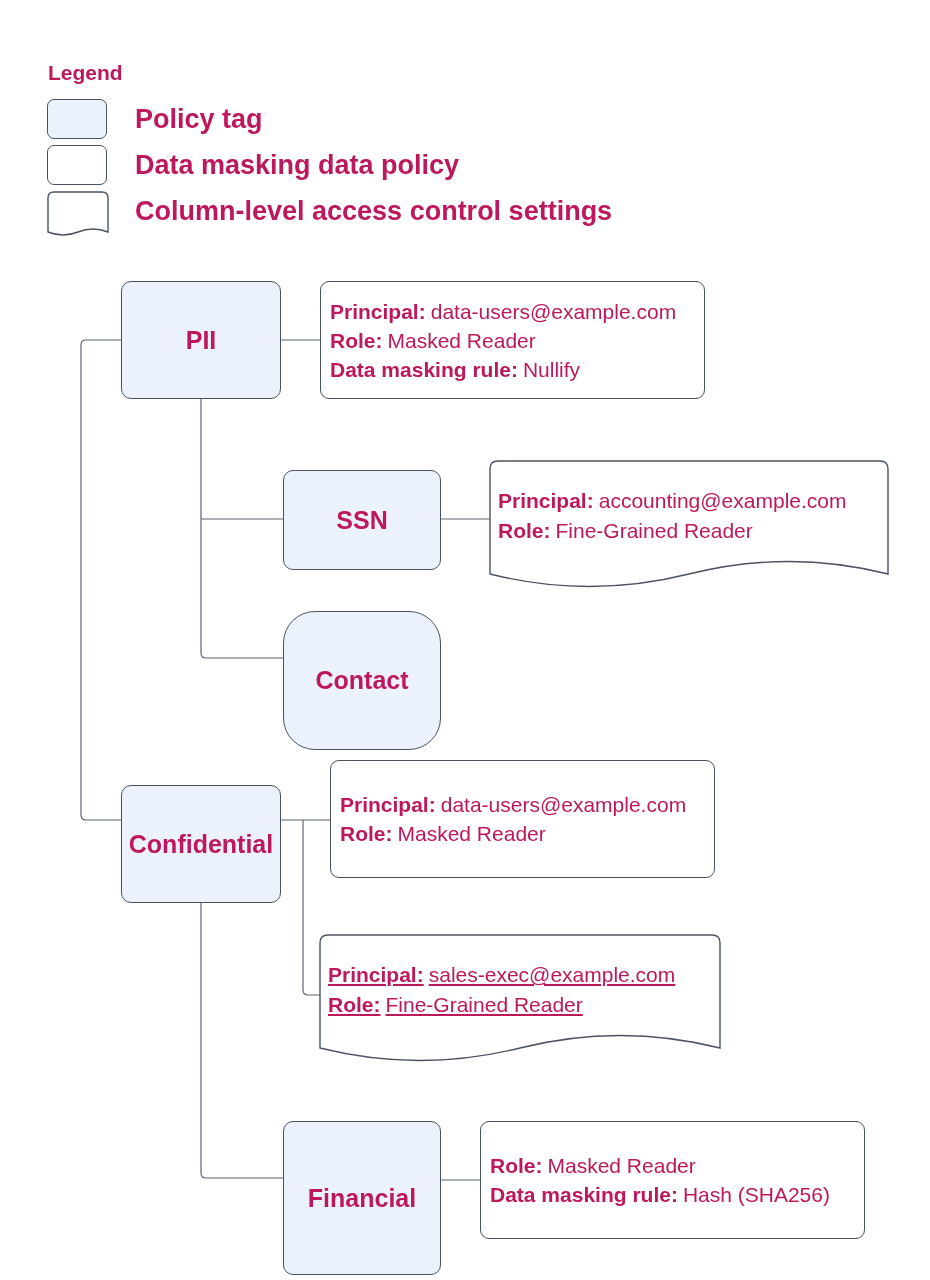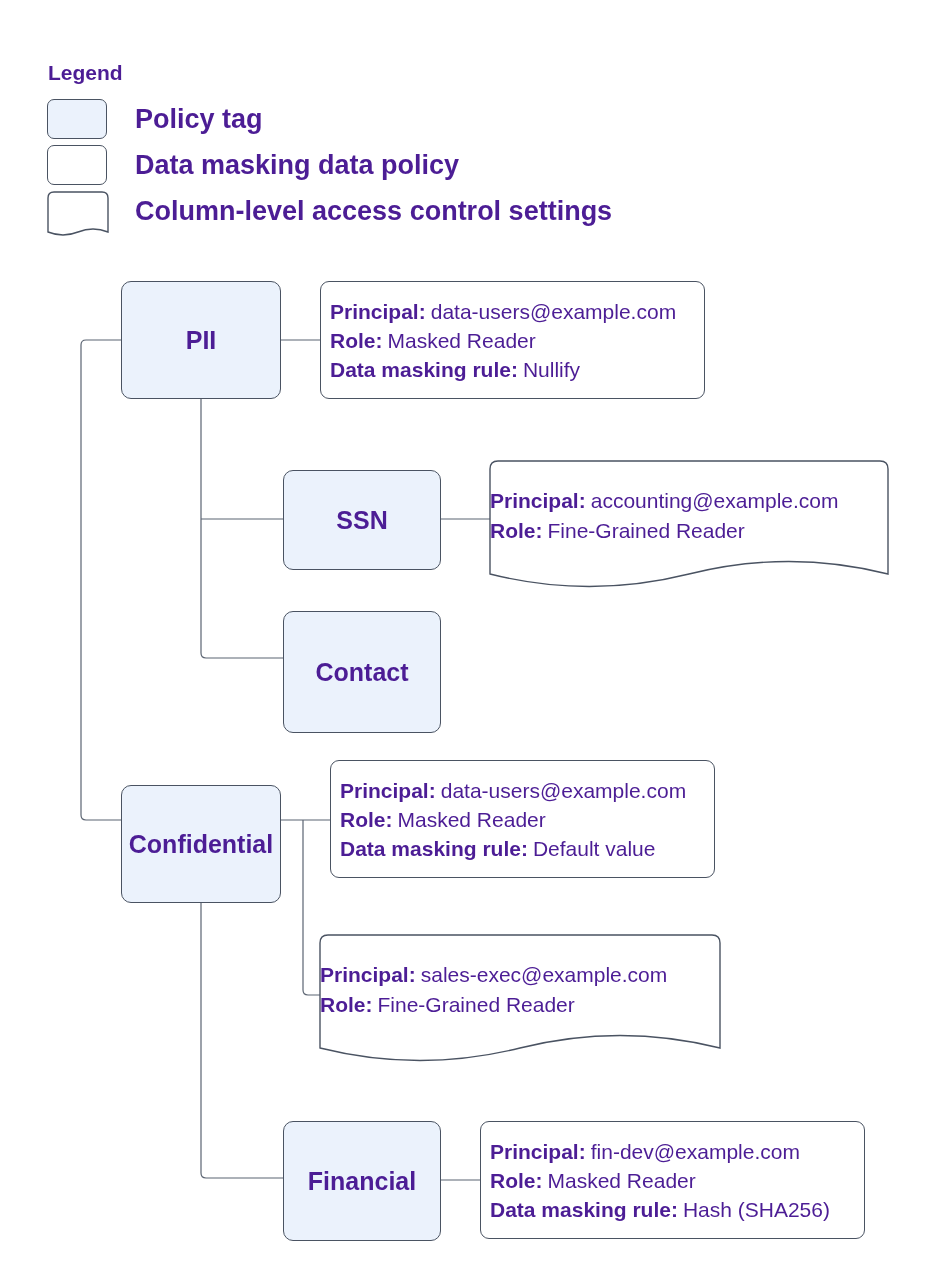--- a/index.html
+++ b/index.html
@@ -1,18 +1,18 @@
 <!DOCTYPE html>
 <html><head>
 <meta charset="utf-8">
 <style>
   html,body{margin:0;padding:0;background:#ffffff;}
   .canvas{
     position:relative;width:930px;height:1280px;background:#ffffff;
-    font-family:"Liberation Sans",sans-serif;color:#4c1d95;overflow:hidden;
+    font-family:"Liberation Sans",sans-serif;color:#be185d;overflow:hidden;
   }
   svg.layer{position:absolute;left:0;top:0;width:930px;height:1280px;}
 
   
   .legend-title{position:absolute;left:48px;top:61px;font-size:21px;font-weight:bold;}
   .swatch{position:absolute;left:47px;width:60px;height:40px;border:1.4px solid #4a5362;
           border-radius:7px;box-sizing:border-box;background:#ffffff;}
   .swatch.blue{background:#ebf2fc;}
   .legend-label{position:absolute;left:135px;font-size:27px;font-weight:bold;height:40px;
                 display:flex;align-items:center;white-space:nowrap;}
@@ -26,21 +26,21 @@
   }
   
   .policy-box{
     position:absolute;background:#ffffff;border:1.4px solid #4a5362;border-radius:9px;
     box-sizing:border-box;display:flex;flex-direction:column;justify-content:center;
     padding:0 0 0 9px;font-size:21px;line-height:29px;
   }
   
   .doc-text{
     position:absolute;display:flex;flex-direction:column;justify-content:center;
-    font-size:21px;line-height:30px;padding-left:0;box-sizing:border-box;
+    font-size:21px;line-height:30px;padding-left:8px;box-sizing:border-box;
   }
   .policy-line{white-space:nowrap;}
   .policy-line b{font-weight:bold;}
   .policy-line .value{margin-left:5px;font-weight:normal;}
 </style>
 </head>
 <body>
 
 <div class="canvas">
 
@@ -78,29 +78,29 @@
   </div>
 
   <div class="tag-box" style="left:121px;top:281px;width:160px;height:118px;">
     <span>PII</span>
   </div>
 
   <div class="tag-box" style="left:283px;top:470px;width:158px;height:100px;">
     <span>SSN</span>
   </div>
 
-  <div class="tag-box" style="left:283px;top:611px;width:158px;height:122px;">
+  <div class="tag-box" style="left:283px;top:611px;width:158px;height:139px;border-radius:32px;">
     <span>Contact</span>
   </div>
 
   <div class="tag-box" style="left:121px;top:761px;width:160px;height:118px;margin-top:24px;">
     <span>Confidential</span>
   </div>
 
-  <div class="tag-box" style="left:283px;top:1121px;width:158px;height:120px;">
+  <div class="tag-box" style="left:283px;top:1121px;width:158px;height:154px;">
     <span>Financial</span>
   </div>
 
   <div class="policy-box" style="left:320px;top:281px;width:385px;height:118px;">
     <div class="policy-line">
       <b>Principal:</b><span class="value">data-users@example.com</span>
     </div>
     <div class="policy-line">
       <b>Role:</b><span class="value">Masked Reader</span>
     </div>
@@ -118,38 +118,32 @@
     </div>
   </div>
 
   <div class="policy-box" style="left:330px;top:760px;width:385px;height:118px;">
     <div class="policy-line">
       <b>Principal:</b><span class="value">data-users@example.com</span>
     </div>
     <div class="policy-line">
       <b>Role:</b><span class="value">Masked Reader</span>
     </div>
-    <div class="policy-line">
-      <b>Data masking rule:</b><span class="value">Default value</span>
-    </div>
   </div>
 
-  <div class="doc-text" style="left:320px;top:935px;width:366px;height:110px;">
+  <div class="doc-text" style="left:320px;top:935px;width:366px;height:110px;text-decoration:underline;">
     <div class="policy-line">
       <b>Principal:</b><span class="value">sales-exec@example.com</span>
     </div>
     <div class="policy-line">
       <b>Role:</b><span class="value">Fine-Grained Reader</span>
     </div>
   </div>
 
   <div class="policy-box" style="left:480px;top:1121px;width:385px;height:118px;">
-    <div class="policy-line">
-      <b>Principal:</b><span class="value">fin-dev@example.com</span>
-    </div>
     <div class="policy-line">
       <b>Role:</b><span class="value">Masked Reader</span>
     </div>
     <div class="policy-line">
       <b>Data masking rule:</b><span class="value">Hash (SHA256)</span>
     </div>
   </div>
 
 </div>
 

